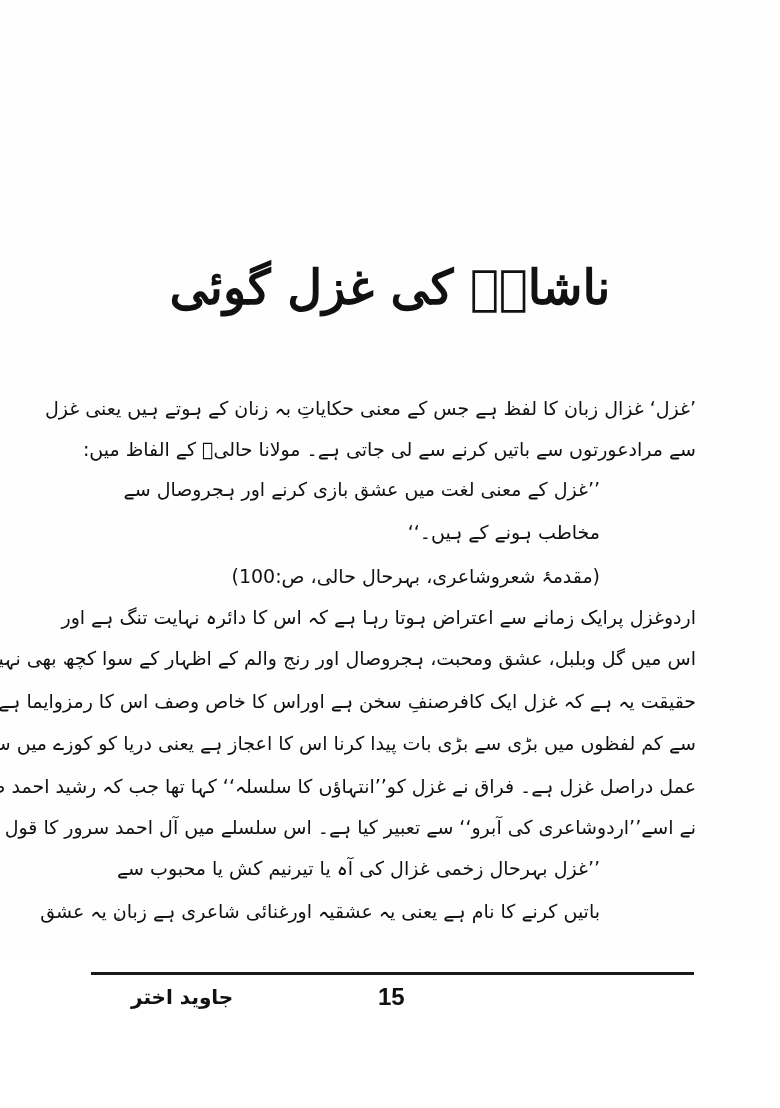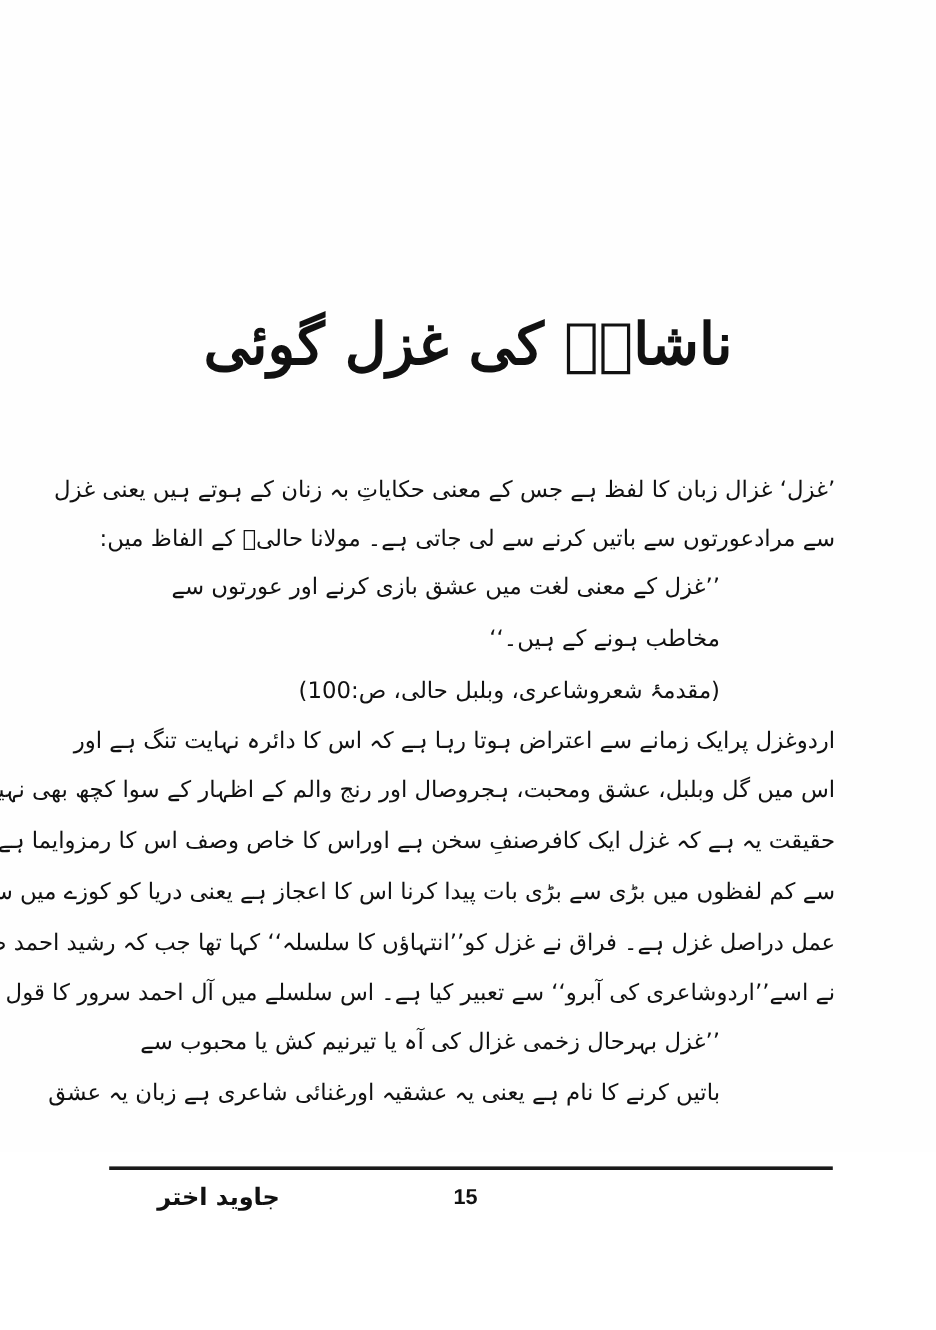--- a/index.html
+++ b/index.html
@@ -86,42 +86,42 @@
       position: absolute;
       left: 0;
       direction: rtl;
       letter-spacing: 2px;
       margin-left: 40px;
     }
     .footer .page-num {
       position: absolute;
       left: 287px;
       font-family: "Liberation Sans", sans-serif;
-      font-size: 18px;
+      font-size: 24px;
     }
     .speck {
       position: absolute;
       width: 3px; height: 3px;
       border-radius: 50%;
       background: #666;
     }
   </style>
 </head>
 <body>
 
 <div class="page">
 
   <div class="title">ناشادؔ کی غزل گوئی</div>
 
   <div class="body-text">
     <div class="line justify" style="top:388px;">’غزل‘ غزال زبان کا لفظ ہے جس کے معنی حکایاتِ بہ زنان کے ہوتے ہیں یعنی غزل</div>
     <div class="line right" style="top:429px; right:0;">سے مرادعورتوں سے باتیں کرنے سے لی جاتی ہے۔ مولانا حالیؔ کے الفاظ میں:</div>
-    <div class="line right" style="top:469px; right:96px;">’’غزل کے معنی لغت میں عشق بازی کرنے اور عورتوں سے</div>
+    <div class="line right" style="top:469px; right:96px;">’’غزل کے معنی لغت میں عشق بازی کرنے اور ہجروصال سے</div>
     <div class="line right" style="top:512px; right:96px;">مخاطب ہونے کے ہیں۔‘‘</div>
-    <div class="line right" style="top:556px; right:96px;">(مقدمۂ شعروشاعری، وبلبل حالی، ص:100)</div>
+    <div class="line right" style="top:556px; right:96px;">(مقدمۂ شعروشاعری، بہرحال حالی، ص:100)</div>
     <div class="line justify" style="top:597px;">اردوغزل پرایک زمانے سے اعتراض ہوتا رہا ہے کہ اس کا دائرہ نہایت تنگ ہے اور</div>
     <div class="line justify" style="top:638px;">اس میں گل وبلبل، عشق ومحبت، ہجروصال اور رنج والم کے اظہار کے سوا کچھ بھی نہیں۔ لیکن</div>
     <div class="line justify" style="top:681px;">حقیقت یہ ہے کہ غزل ایک کافرصنفِ سخن ہے اوراس کا خاص وصف اس کا رمزوایما ہے۔ کم</div>
     <div class="line justify" style="top:723px;">سے کم لفظوں میں بڑی سے بڑی بات پیدا کرنا اس کا اعجاز ہے یعنی دریا کو کوزے میں سمیٹنے کا</div>
     <div class="line justify" style="top:766px;">عمل دراصل غزل ہے۔ فراق نے غزل کو’’انتہاؤں کا سلسلہ‘‘ کہا تھا جب کہ رشید احمد صدیقی</div>
     <div class="line right" style="top:807px; right:0;">نے اسے’’اردوشاعری کی آبرو‘‘ سے تعبیر کیا ہے۔ اس سلسلے میں آل احمد سرور کا قول ہے:</div>
     <div class="line right" style="top:848px; right:96px;">’’غزل بہرحال زخمی غزال کی آہ یا تیرنیم کش یا محبوب سے</div>
     <div class="line right" style="top:891px; right:96px;">باتیں کرنے کا نام ہے یعنی یہ عشقیہ اورغنائی شاعری ہے زبان یہ عشق</div>
   </div>
 

